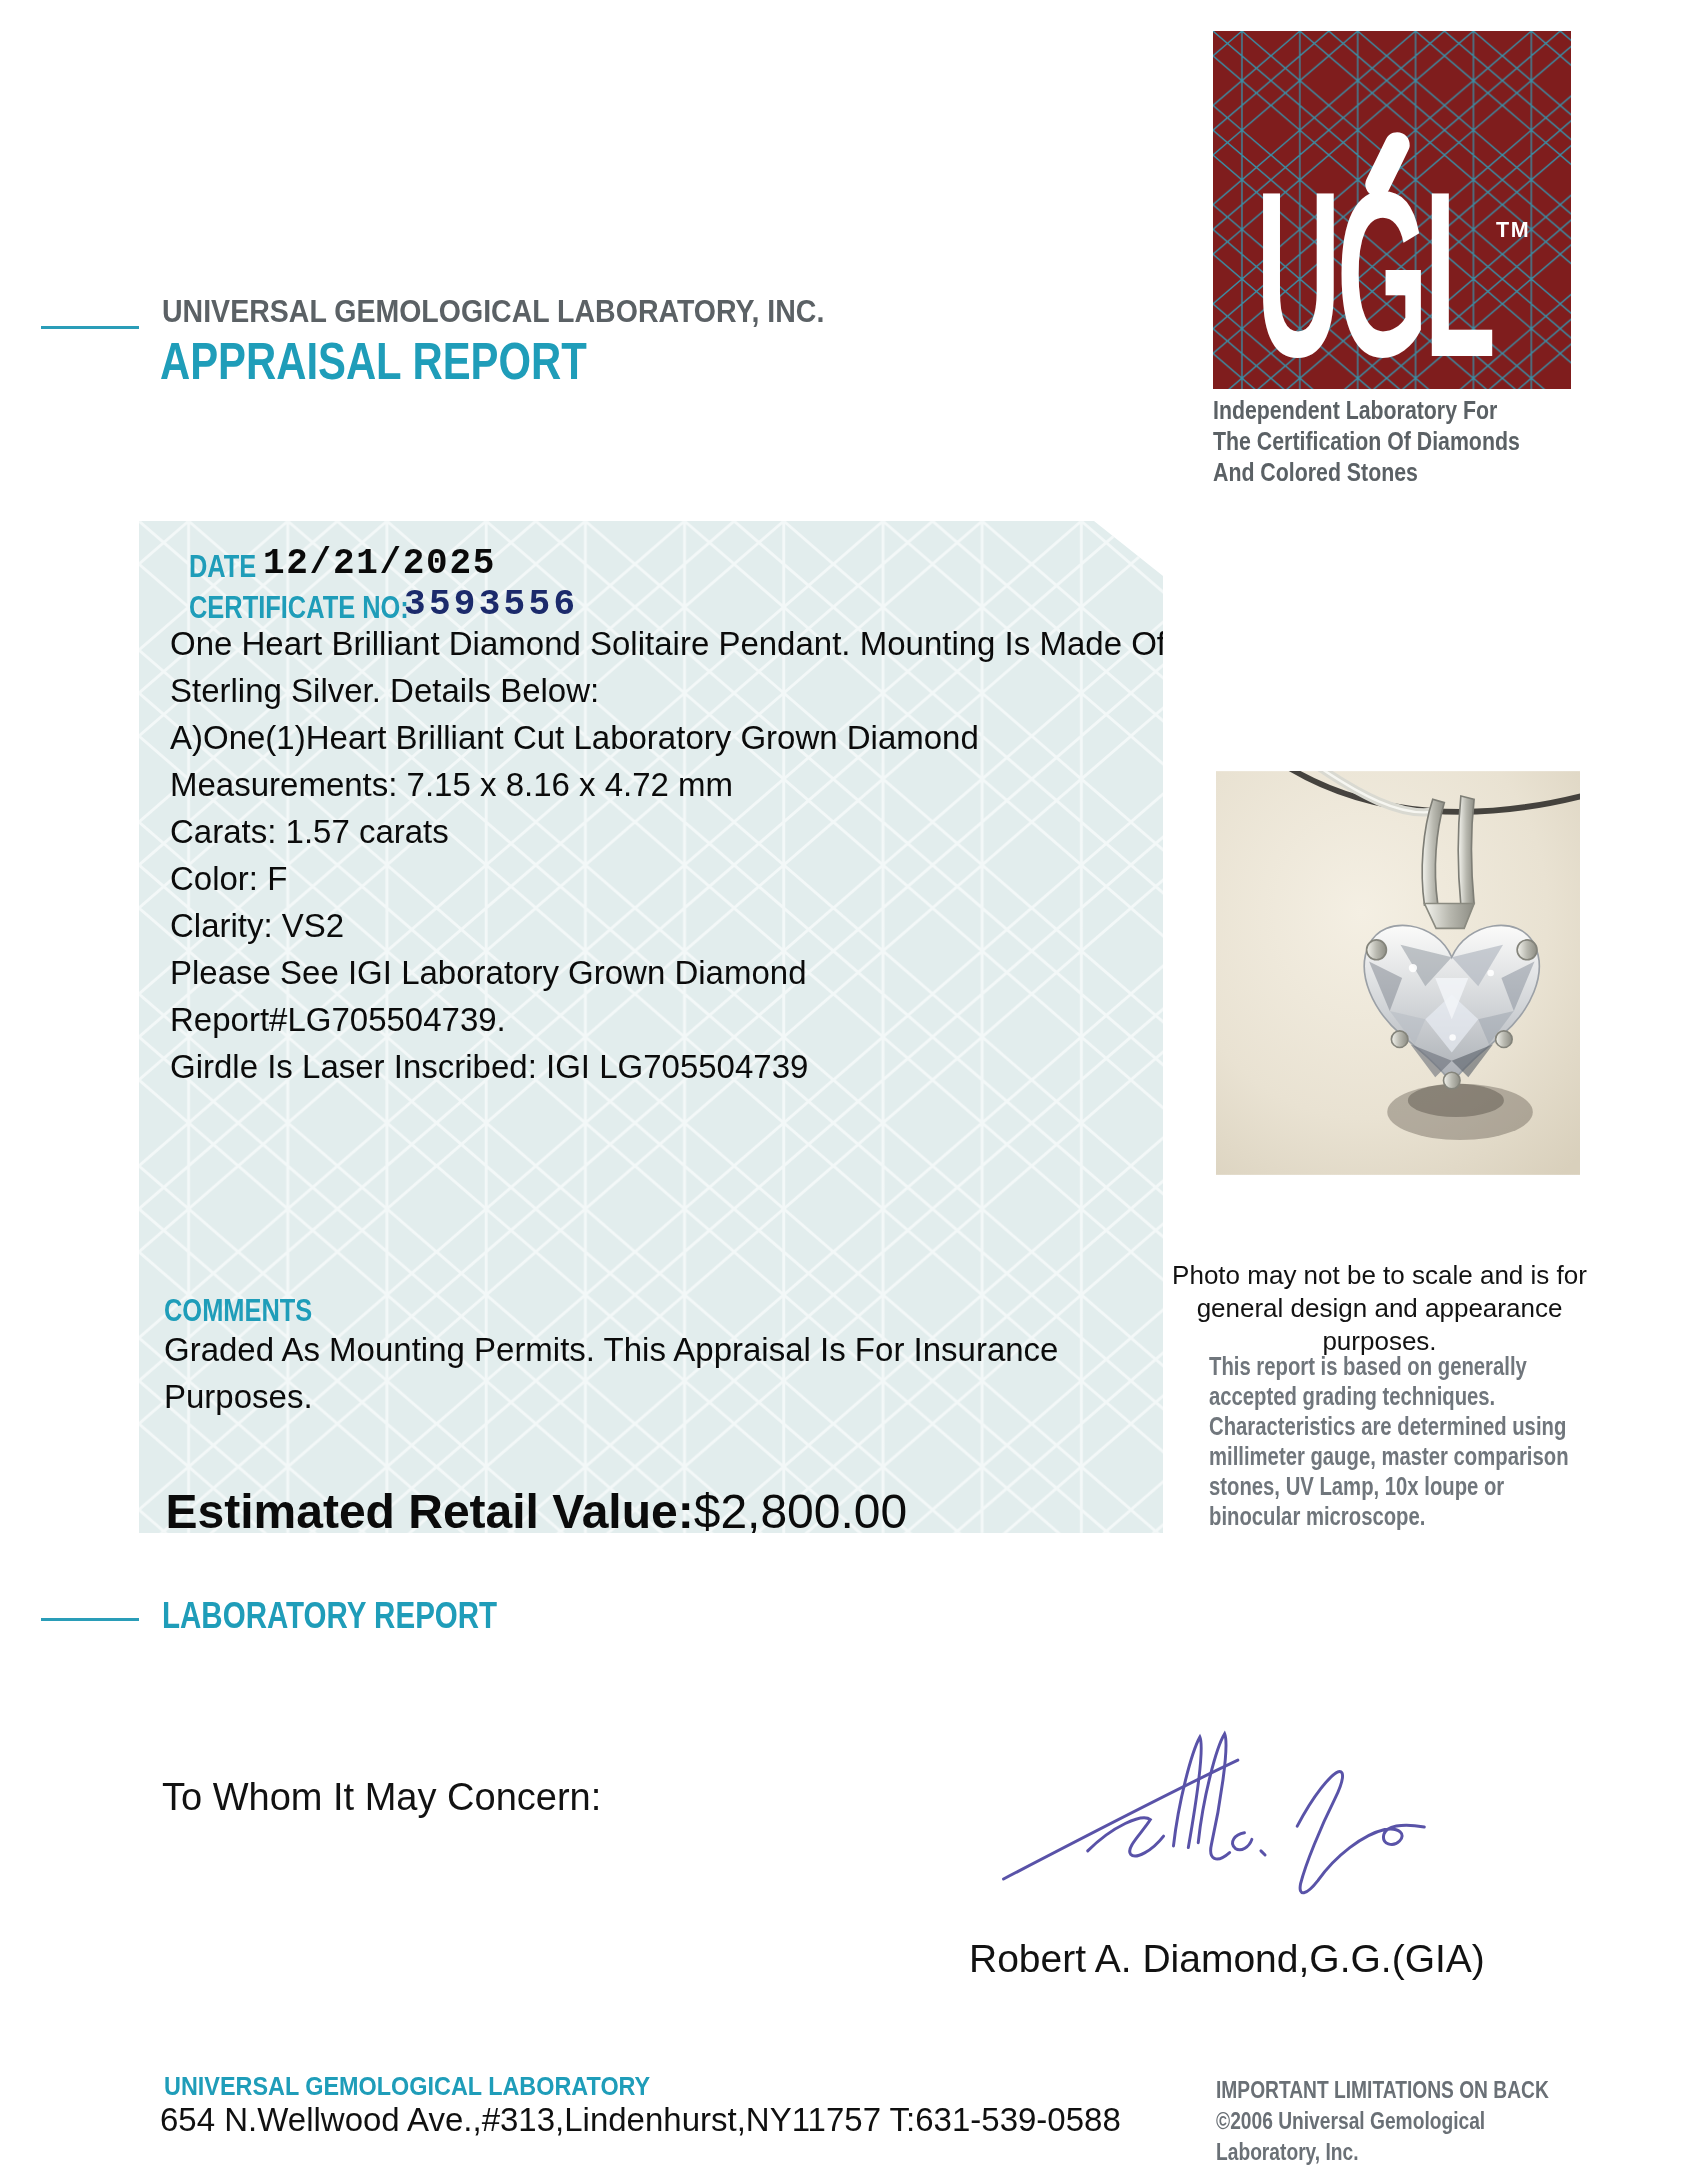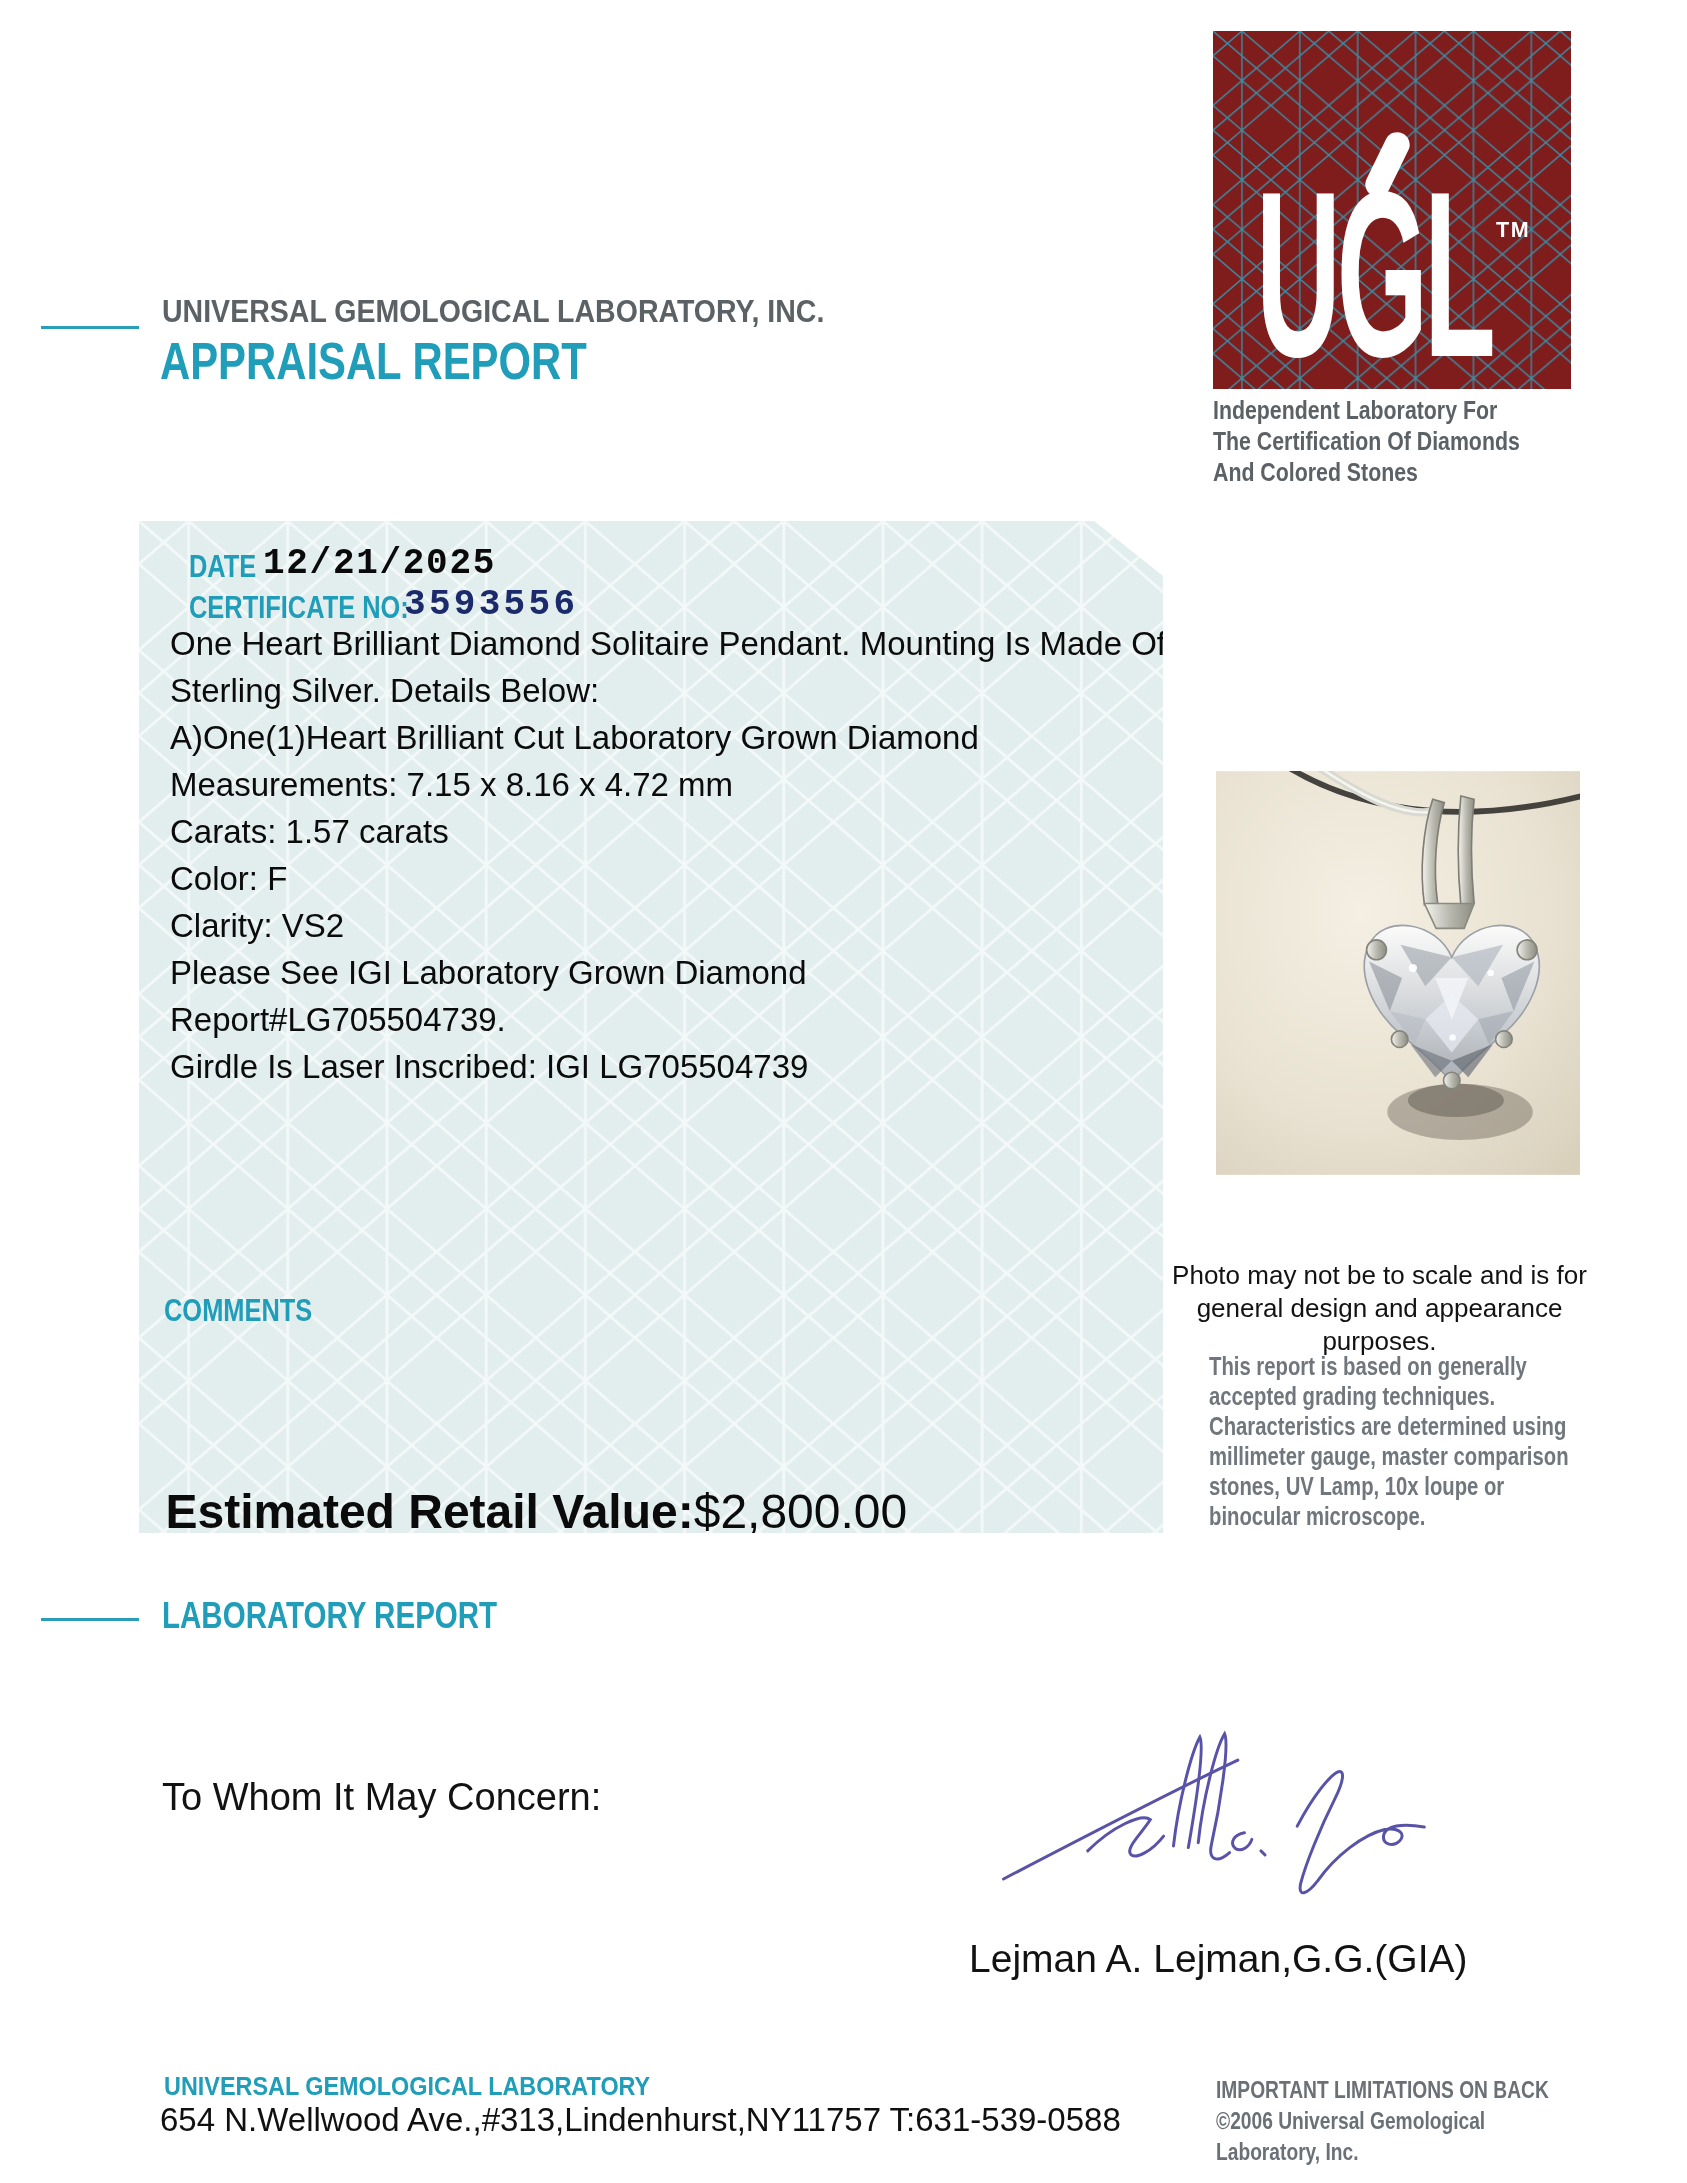--- a/index.html
+++ b/index.html
@@ -105,20 +105,22 @@
 Sterling Silver. Details Below:
 A)One(1)Heart Brilliant Cut Laboratory Grown Diamond
 Measurements: 7.15 x 8.16 x 4.72 mm
 Carats: 1.57 carats
 Color: F
 Clarity: VS2
 Please See IGI Laboratory Grown Diamond
 Report#LG705504739.
 Girdle Is Laser Inscribed: IGI LG705504739</div>
     <div class="abs comments-label cond">COMMENTS</div>
+    <div class="abs comments-text pre">Graded As Mounting Permits.  This Appraisal Is For Insurance
+Purposes.</div>
     <div class="abs value-line"><span class="vl">Estimated Retail Value:</span><span>$2,800.00</span></div>
   </div>
 
   <svg class="abs photo" width="364" height="404" viewBox="0 0 440 488">
     <defs>
       <radialGradient id="leather" cx="40%" cy="35%" r="85%">
         <stop offset="0" stop-color="#f4efe3"></stop>
         <stop offset="0.6" stop-color="#e9e2d2"></stop>
         <stop offset="1" stop-color="#d9d0bc"></stop>
       </radialGradient>
@@ -185,21 +187,21 @@
     <g fill="none" stroke="#4b44a1" stroke-width="3.6" stroke-linecap="round" opacity="0.92">
       <path d="M 18 206 C 110 158, 230 96, 302 62"></path>
       <path d="M 120 172 C 150 142, 186 126, 196 134 C 186 150, 166 168, 172 176 C 178 183, 198 172, 212 154"></path>
       <path d="M 224 166 C 230 112, 246 52, 256 34 C 262 48, 250 122, 242 168"></path>
       <path d="M 254 162 C 260 106, 276 46, 286 30 C 292 44, 280 120, 270 164 C 266 182, 276 188, 292 174"></path>
       <path d="M 310 150 C 298 152, 291 162, 299 169 C 306 174, 316 167, 319 158"></path>
       <path d="M 330 172 l 5 5"></path>
       <path d="M 374 142 C 394 104, 414 80, 424 76 C 432 74, 430 88, 420 108 C 402 144, 384 188, 378 212 C 375 228, 385 226, 399 208 C 420 178, 454 152, 480 146 C 498 143, 506 152, 498 160 C 490 168, 476 164, 479 152 C 482 142, 500 138, 528 143"></path>
     </g>
   </svg>
-  <div class="abs signer">Lejman A. Lejman,G.G.(GIA)</div>
+  <div class="abs signer">Robert A. Diamond,G.G.(GIA)</div>
 
   <div class="abs footer-company cond">UNIVERSAL GEMOLOGICAL LABORATORY</div>
   <div class="abs footer-address">654 N.Wellwood Ave.,#313,Lindenhurst,NY11757 T:631-539-0588</div>
   <div class="abs footer-right cond pre">IMPORTANT LIMITATIONS ON BACK
 ©2006 Universal Gemological Laboratory, Inc.</div>
 
 </div>
 
 
 </body></html>

